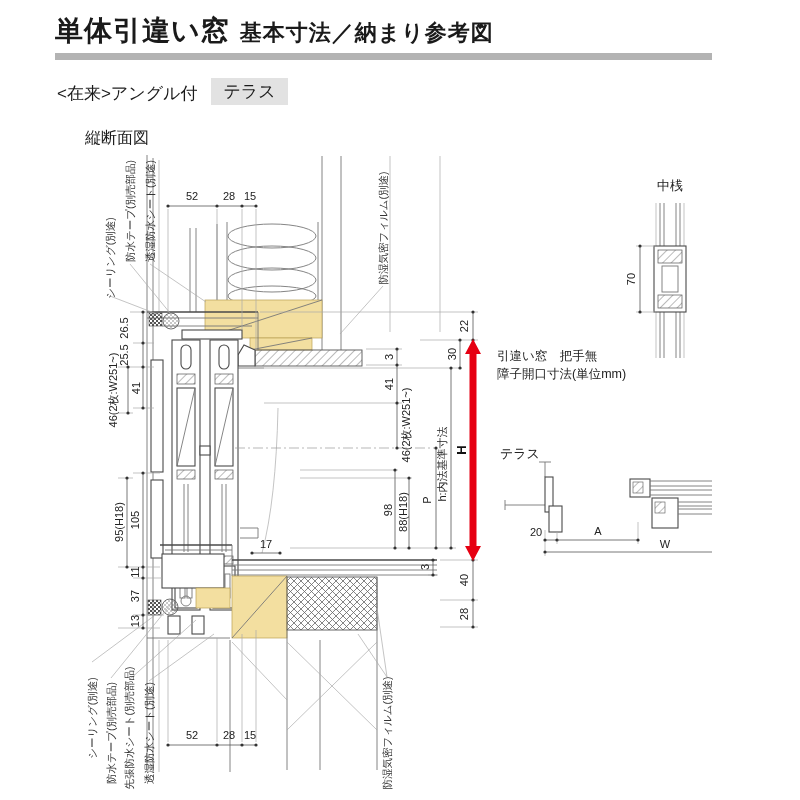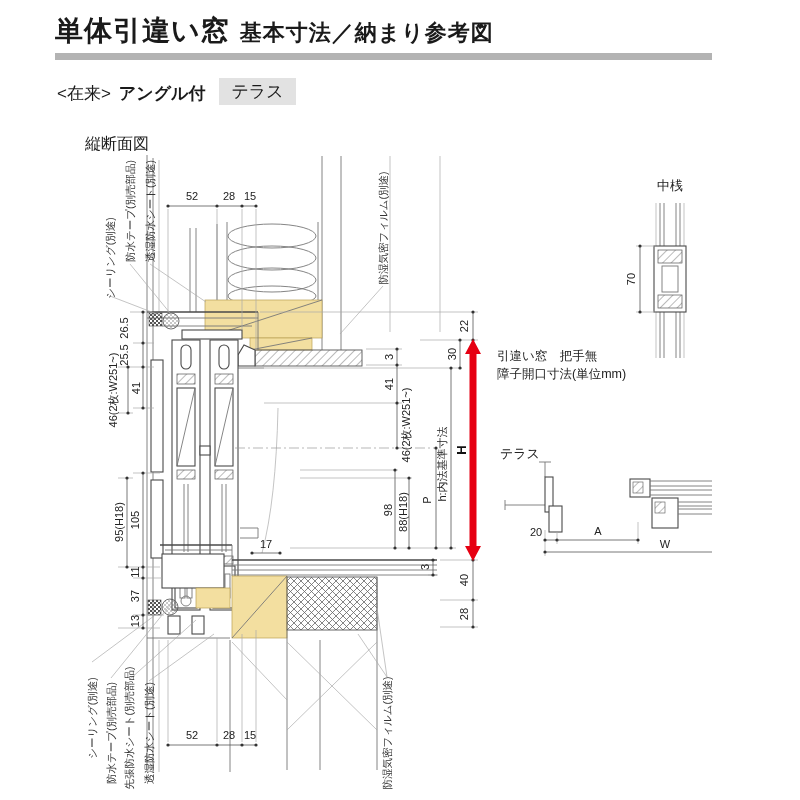--- a/index.html
+++ b/index.html
@@ -3,23 +3,23 @@
 <meta charset="utf-8">
 <style>
   html,body{margin:0;padding:0;background:#ffffff;}
   .page{position:relative;width:712px;height:800px;background:#fff;overflow:hidden;
         font-family:"Liberation Sans",sans-serif;color:#1a1a1a;}
   .titlebox{position:absolute;left:55px;top:12px;white-space:nowrap;}
   .t1{font-size:28px;font-weight:bold;letter-spacing:1px;}
   .t2{font-size:22px;font-weight:bold;margin-left:10px;letter-spacing:1px;}
   .graybar{position:absolute;left:55px;top:53px;width:690px;height:7px;background:var(--title_bar,#b3b3b3);}
   .specline{position:absolute;left:57px;top:78px;font-size:17px;display:flex;align-items:flex-end;}
-  .spec-angle{margin-left:8px;font-weight:bold;}
+  .spec-angle{margin-left:0;}
   .badge{margin-left:14px;background:var(--badge_bg,#e2e2e2);padding:2px 12px;}
-  .seclabel{position:absolute;left:85px;top:134px;font-size:16px;font-family:Liberation Serif, serif;}
+  .seclabel{position:absolute;left:85px;top:128px;font-size:16px;font-family:Liberation Serif, serif;}
   svg{position:absolute;left:0;top:0;}
   .ln{stroke:#777;stroke-width:0.9;fill:none;}
   .ln2{stroke:#4a4a4a;stroke-width:1.3;fill:none;}
   .thin{stroke:#aaaaaa;stroke-width:0.7;fill:none;}
   .dim{stroke:#555;stroke-width:0.8;fill:none;}
   .cline{stroke:#999;stroke-width:0.7;fill:none;stroke-dasharray:10 3 2 3;}
   .dimtxt{font:11px "Liberation Sans",sans-serif;fill:#222;}
   .lbltxt{font:10.5px "Liberation Sans",sans-serif;fill:#333;}
   .sectxt{font:13px "Liberation Sans",sans-serif;fill:#222;}
   .wood{fill:var(--wood,#f3dfa0);stroke:#b9a054;stroke-width:0.7;}

